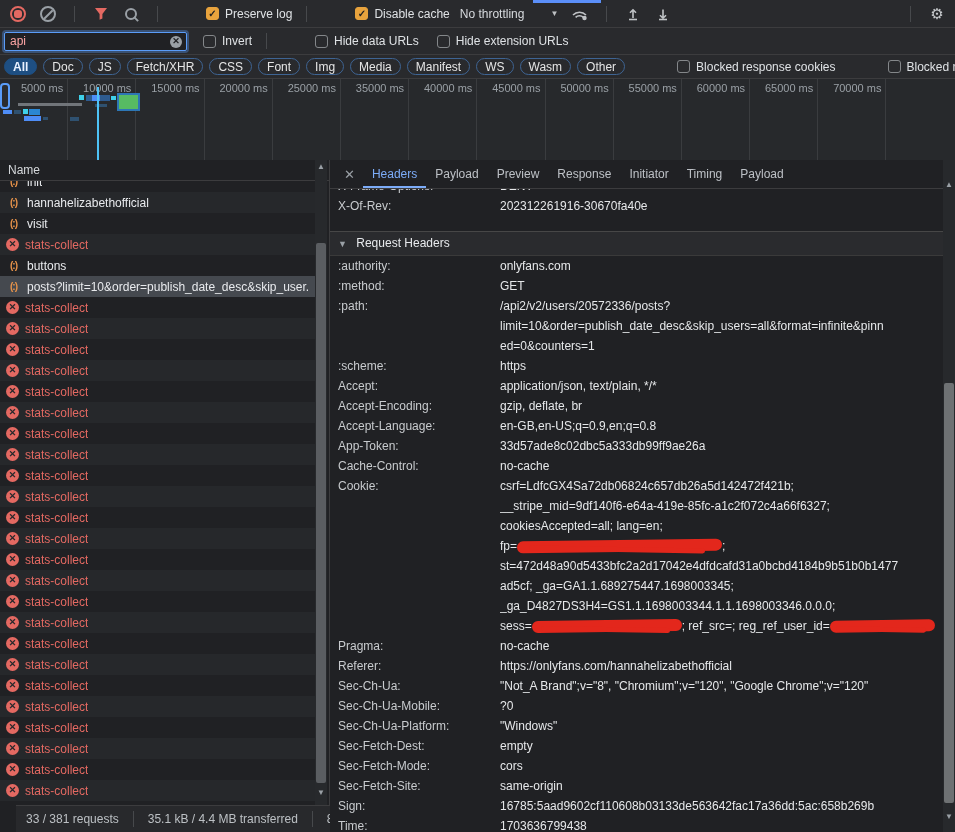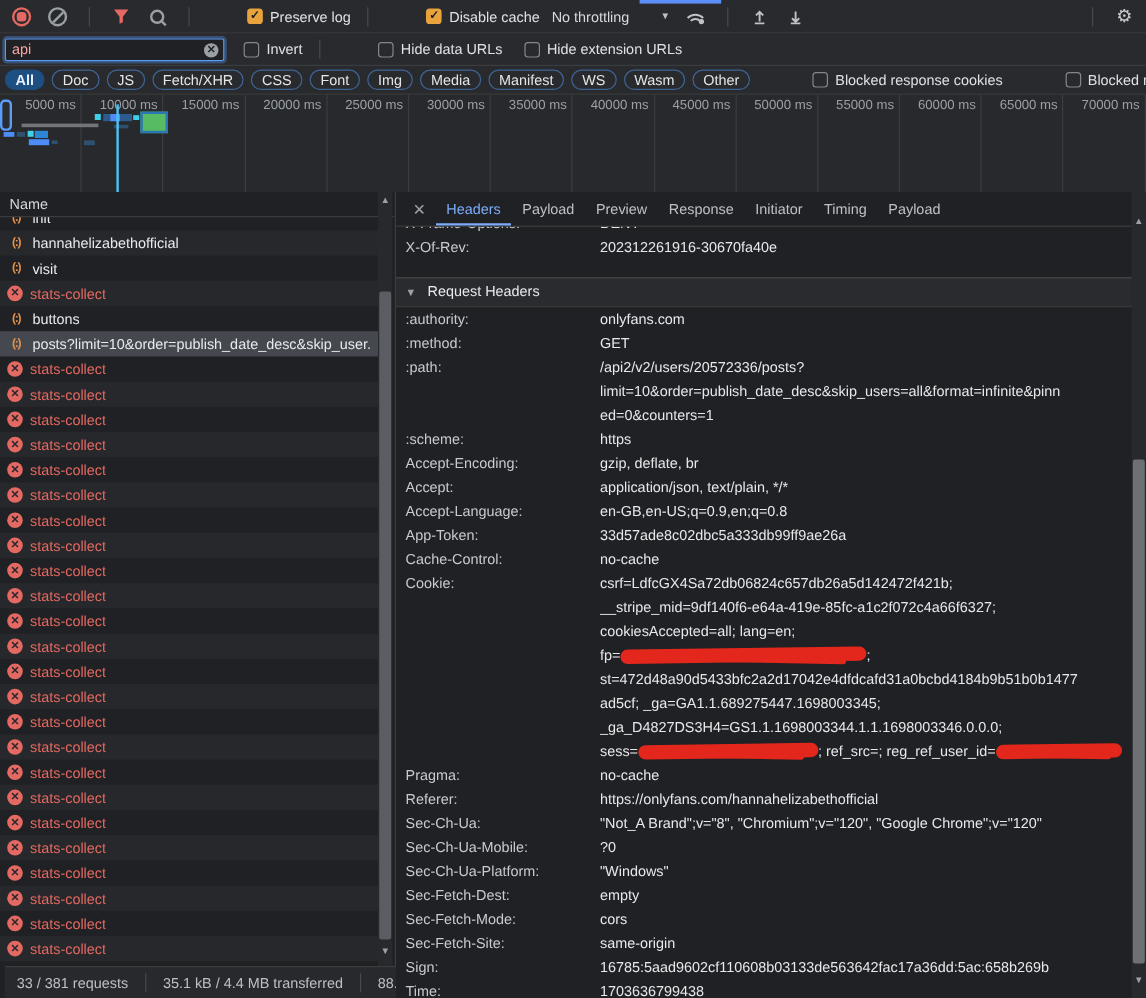--- a/index.html
+++ b/index.html
@@ -62,21 +62,21 @@
   .row.error{color:#e46962;}
   .fetchicon{color:#e8934a;font-size:10px;font-weight:bold;letter-spacing:-1px;flex:none;width:15px;text-align:center;}
   .erricon{width:13px;height:13px;border-radius:50%;background:#e46962;color:#26282b;font-size:9px;font-weight:bold;
     display:flex;align-items:center;justify-content:center;flex:none;line-height:1;}
   .rlabel{overflow:hidden;}
   
   .vscroll{position:absolute;width:12px;background:#27292c;}
   .sarrow{position:absolute;left:0;width:12px;height:13px;color:#9aa0a6;font-size:8px;text-align:center;line-height:13px;}
   .thumb{position:absolute;left:1px;width:10px;border-radius:2px;}
   
-  .status{left:4px;top:805px;width:330px;height:27px;background:#28292c;border-top:1px solid #3c3c3e;
+  .status{left:16px;top:805px;width:330px;height:27px;background:#28292c;border-top:1px solid #3c3c3e;
     border-right:1px solid #3c3c3e;display:flex;align-items:center;color:#bcc0c4;box-sizing:border-box;padding:0 4px;}
   .status .it{white-space:nowrap;padding:0 6px;}
   
   .right{left:330px;top:160px;width:615px;height:672px;background:#202124;overflow:hidden;}
   .tabbar{height:28px;display:flex;align-items:center;border-bottom:1px solid #3c3c3e;padding-left:6px;background:#202124;}
   .closex{color:#9aa0a6;font-size:13px;padding:0 8px;flex:none;}
   .tab{padding:0 9px;height:28px;line-height:28px;color:#bdc1c6;flex:none;box-sizing:border-box;}
   .tab.active{color:#7cacf8;box-shadow:inset 0 -2px 0 #7cacf8;}
   .cutwrap{height:37px;overflow:hidden;position:relative;}
   .cutinner{position:absolute;top:-13px;left:0;right:0;}
@@ -206,21 +206,20 @@
       </span>
   </div>
 
   <div class="abs timeline">
     <div class="tcells" id="ticks">
         <div class="tcell">5000 ms</div>
         <div class="tcell">10000 ms</div>
         <div class="tcell">15000 ms</div>
         <div class="tcell">20000 ms</div>
         <div class="tcell">25000 ms</div>
-        <div class="tcell">30000 ms</div>
         <div class="tcell">35000 ms</div>
         <div class="tcell">40000 ms</div>
         <div class="tcell">45000 ms</div>
         <div class="tcell">50000 ms</div>
         <div class="tcell">55000 ms</div>
         <div class="tcell">60000 ms</div>
         <div class="tcell">65000 ms</div>
         <div class="tcell">70000 ms</div>
       </div>
     <div id="bars">
@@ -441,29 +440,29 @@
             <div class="hline">ed=0&amp;counters=1</div>
           </div>
         </div>
         <div class="hrow">
           <div class="hkey">:scheme:</div>
           <div class="hval">
             <div class="hline">https</div>
           </div>
         </div>
         <div class="hrow">
+          <div class="hkey">Accept:</div>
+          <div class="hval">
+            <div class="hline">application/json, text/plain, */*</div>
+          </div>
+        </div>
+        <div class="hrow">
           <div class="hkey">Accept-Encoding:</div>
           <div class="hval">
             <div class="hline">gzip, deflate, br</div>
-          </div>
-        </div>
-        <div class="hrow">
-          <div class="hkey">Accept:</div>
-          <div class="hval">
-            <div class="hline">application/json, text/plain, */*</div>
           </div>
         </div>
         <div class="hrow">
           <div class="hkey">Accept-Language:</div>
           <div class="hval">
             <div class="hline">en-GB,en-US;q=0.9,en;q=0.8</div>
           </div>
         </div>
         <div class="hrow">
           <div class="hkey">App-Token:</div>

